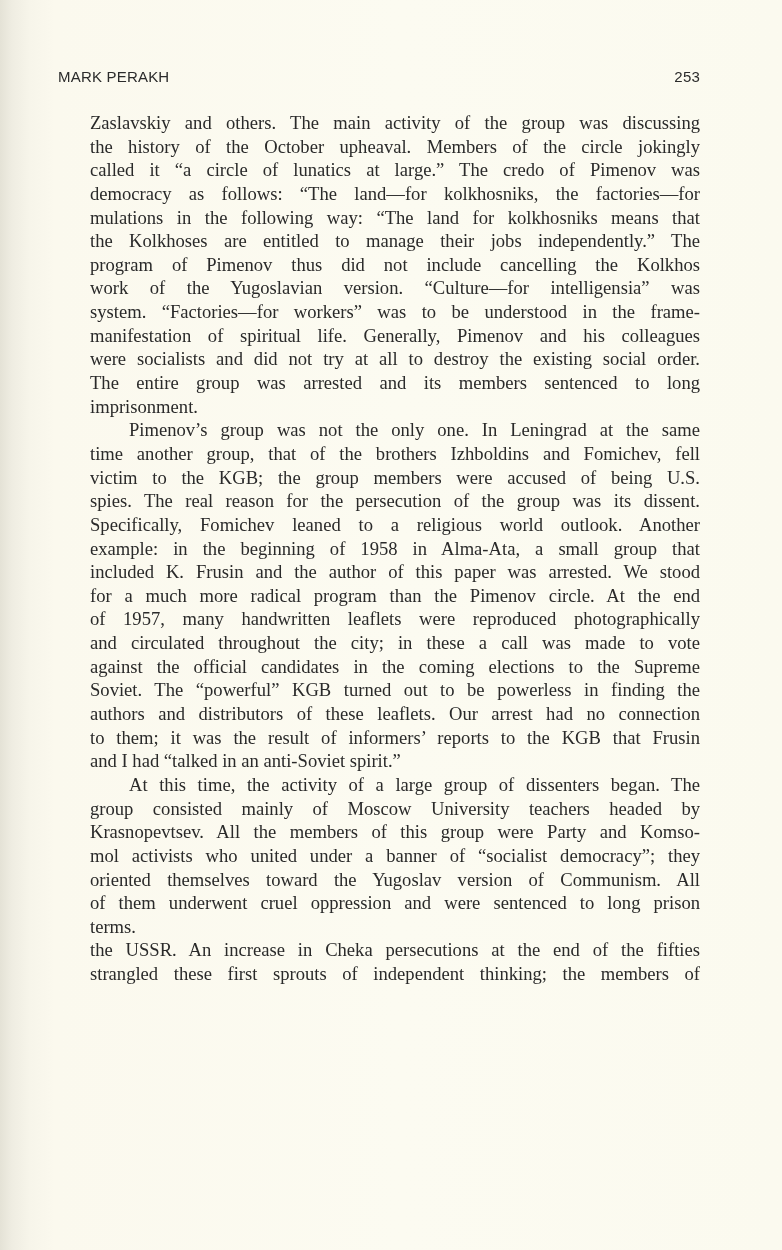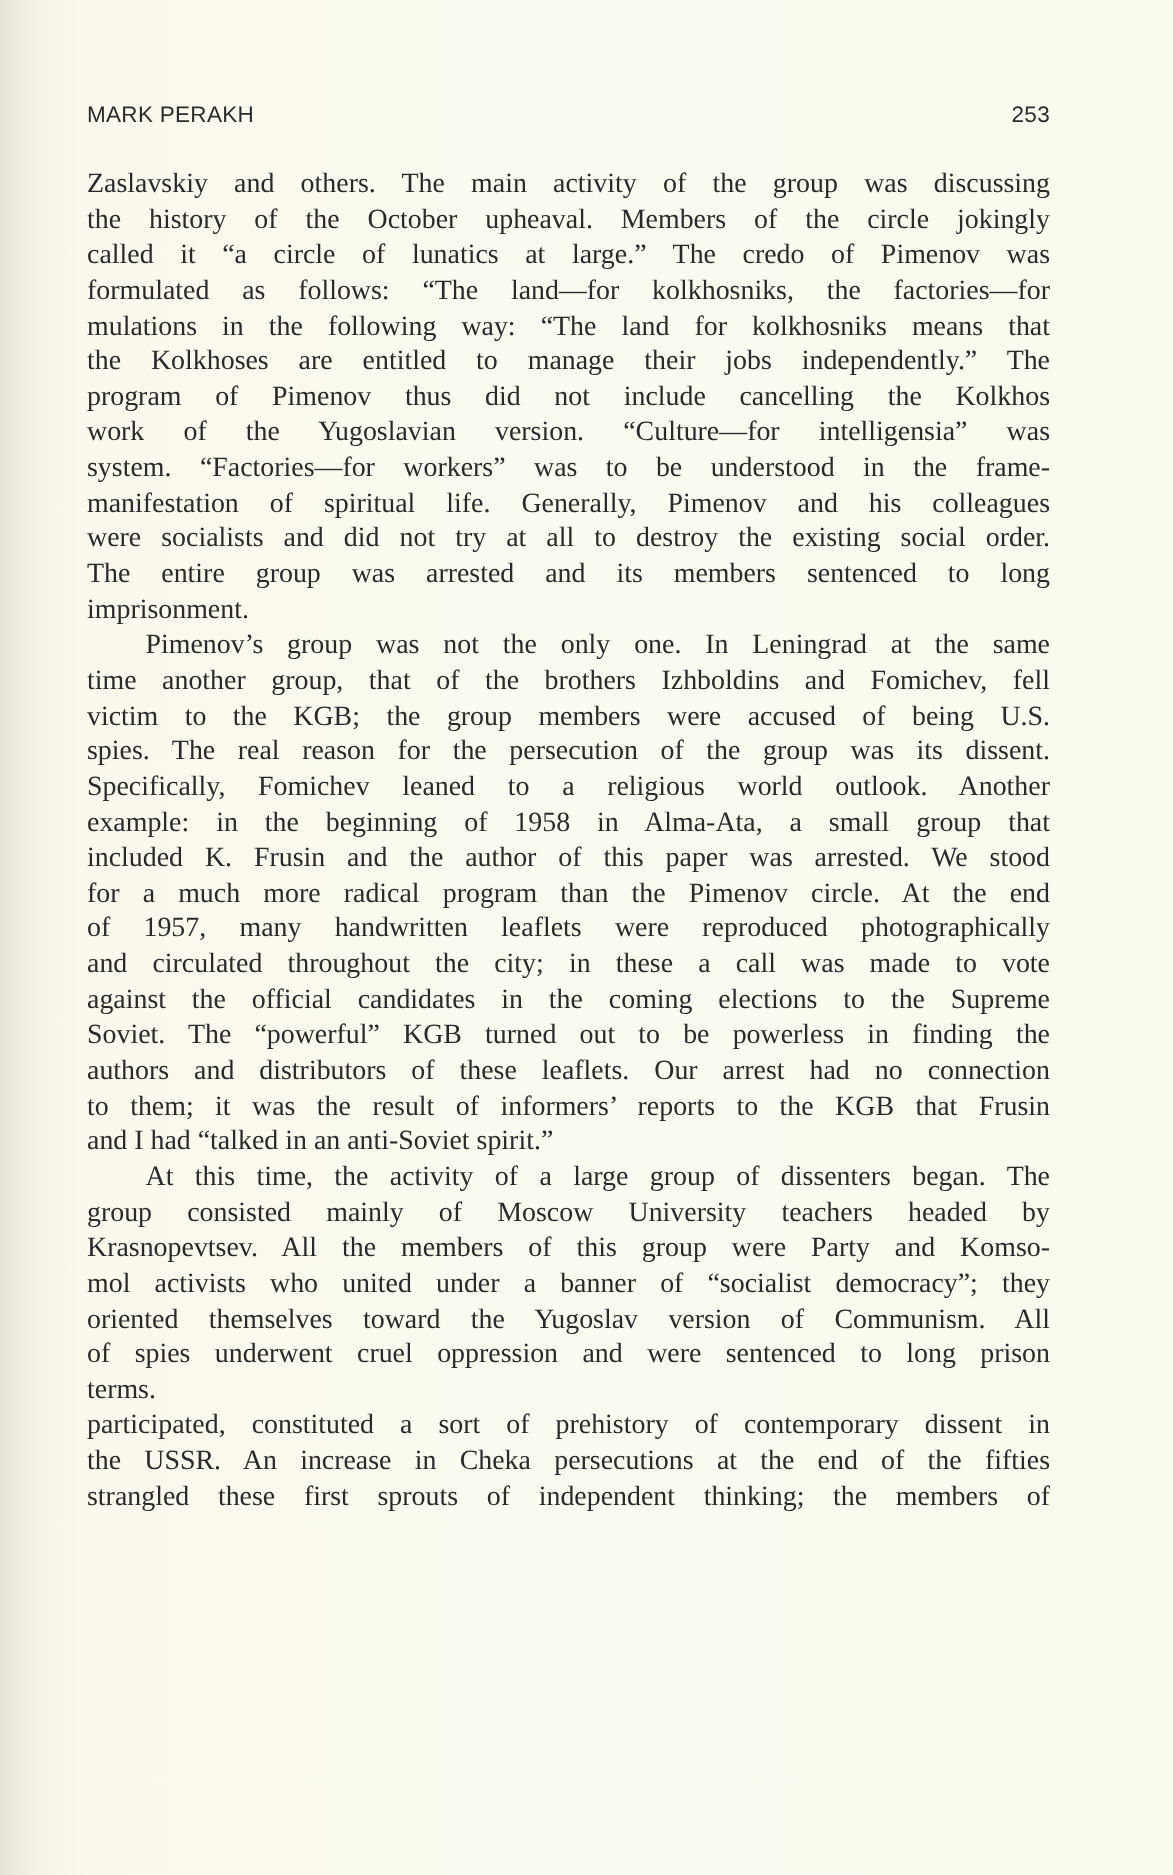--- a/index.html
+++ b/index.html
@@ -48,20 +48,21 @@
       line-height: 23.65px;
       color: #2a2a2a;
     }
     .line {
       display: block;
       white-space: nowrap;
       text-align: justify;
       text-align-last: justify;
       height: 23.65px;
       overflow: visible;
+      margin-left: 32px;
     }
     .line.last {
       text-align-last: left;
     }
     .line.indent {
       padding-left: 39px;
     }
   </style>
 </head>
 <body>
@@ -70,21 +71,21 @@
   <div class="running-head">
     <span class="author">MARK PERAKH</span>
     <span class="page-number">253</span>
   </div>
 
   <div class="body-text" id="body-text">
       <div>
         <span class="line">Zaslavskiy and others. The main activity of the group was discussing</span>
         <span class="line">the history of the October upheaval. Members of the circle jokingly</span>
         <span class="line">called it “a circle of lunatics at large.” The credo of Pimenov was</span>
-        <span class="line">formulated as follows: “The land—for kolkhosniks, the factories—for</span>
+        <span class="line">democracy as follows: “The land—for kolkhosniks, the factories—for</span>
         <span class="line">mulations in the following way: “The land for kolkhosniks means that</span>
         <span class="line">the Kolkhoses are entitled to manage their jobs independently.” The</span>
         <span class="line">program of Pimenov thus did not include cancelling the Kolkhos</span>
         <span class="line">work of the Yugoslavian version. “Culture—for intelligensia” was</span>
         <span class="line">system. “Factories—for workers” was to be understood in the frame-</span>
         <span class="line">manifestation of spiritual life. Generally, Pimenov and his colleagues</span>
         <span class="line">were socialists and did not try at all to destroy the existing social order.</span>
         <span class="line">The entire group was arrested and its members sentenced to long</span>
         <span class="line last">imprisonment.</span>
       </div>
@@ -104,22 +105,21 @@
         <span class="line">authors and distributors of these leaflets. Our arrest had no connection</span>
         <span class="line">to them; it was the result of informers’ reports to the KGB that Frusin</span>
         <span class="line last">and I had “talked in an anti-Soviet spirit.”</span>
       </div>
       <div>
         <span class="line indent">At this time, the activity of a large group of dissenters began. The</span>
         <span class="line">group consisted mainly of Moscow University teachers headed by</span>
         <span class="line">Krasnopevtsev. All the members of this group were Party and Komso-</span>
         <span class="line">mol activists who united under a banner of “socialist democracy”; they</span>
         <span class="line">oriented themselves toward the Yugoslav version of Communism. All</span>
-        <span class="line">of spies underwent cruel oppression and were sentenced to long prison</span>
+        <span class="line">of them underwent cruel oppression and were sentenced to long prison</span>
         <span class="line last">terms.</span>
       </div>
       <div>
-        <span class="line">participated, constituted a sort of prehistory of contemporary dissent in</span>
         <span class="line">the USSR. An increase in Cheka persecutions at the end of the fifties</span>
         <span class="line">strangled these first sprouts of independent thinking; the members of</span>
       </div>
     </div>
 </div>
 
 </body></html>

